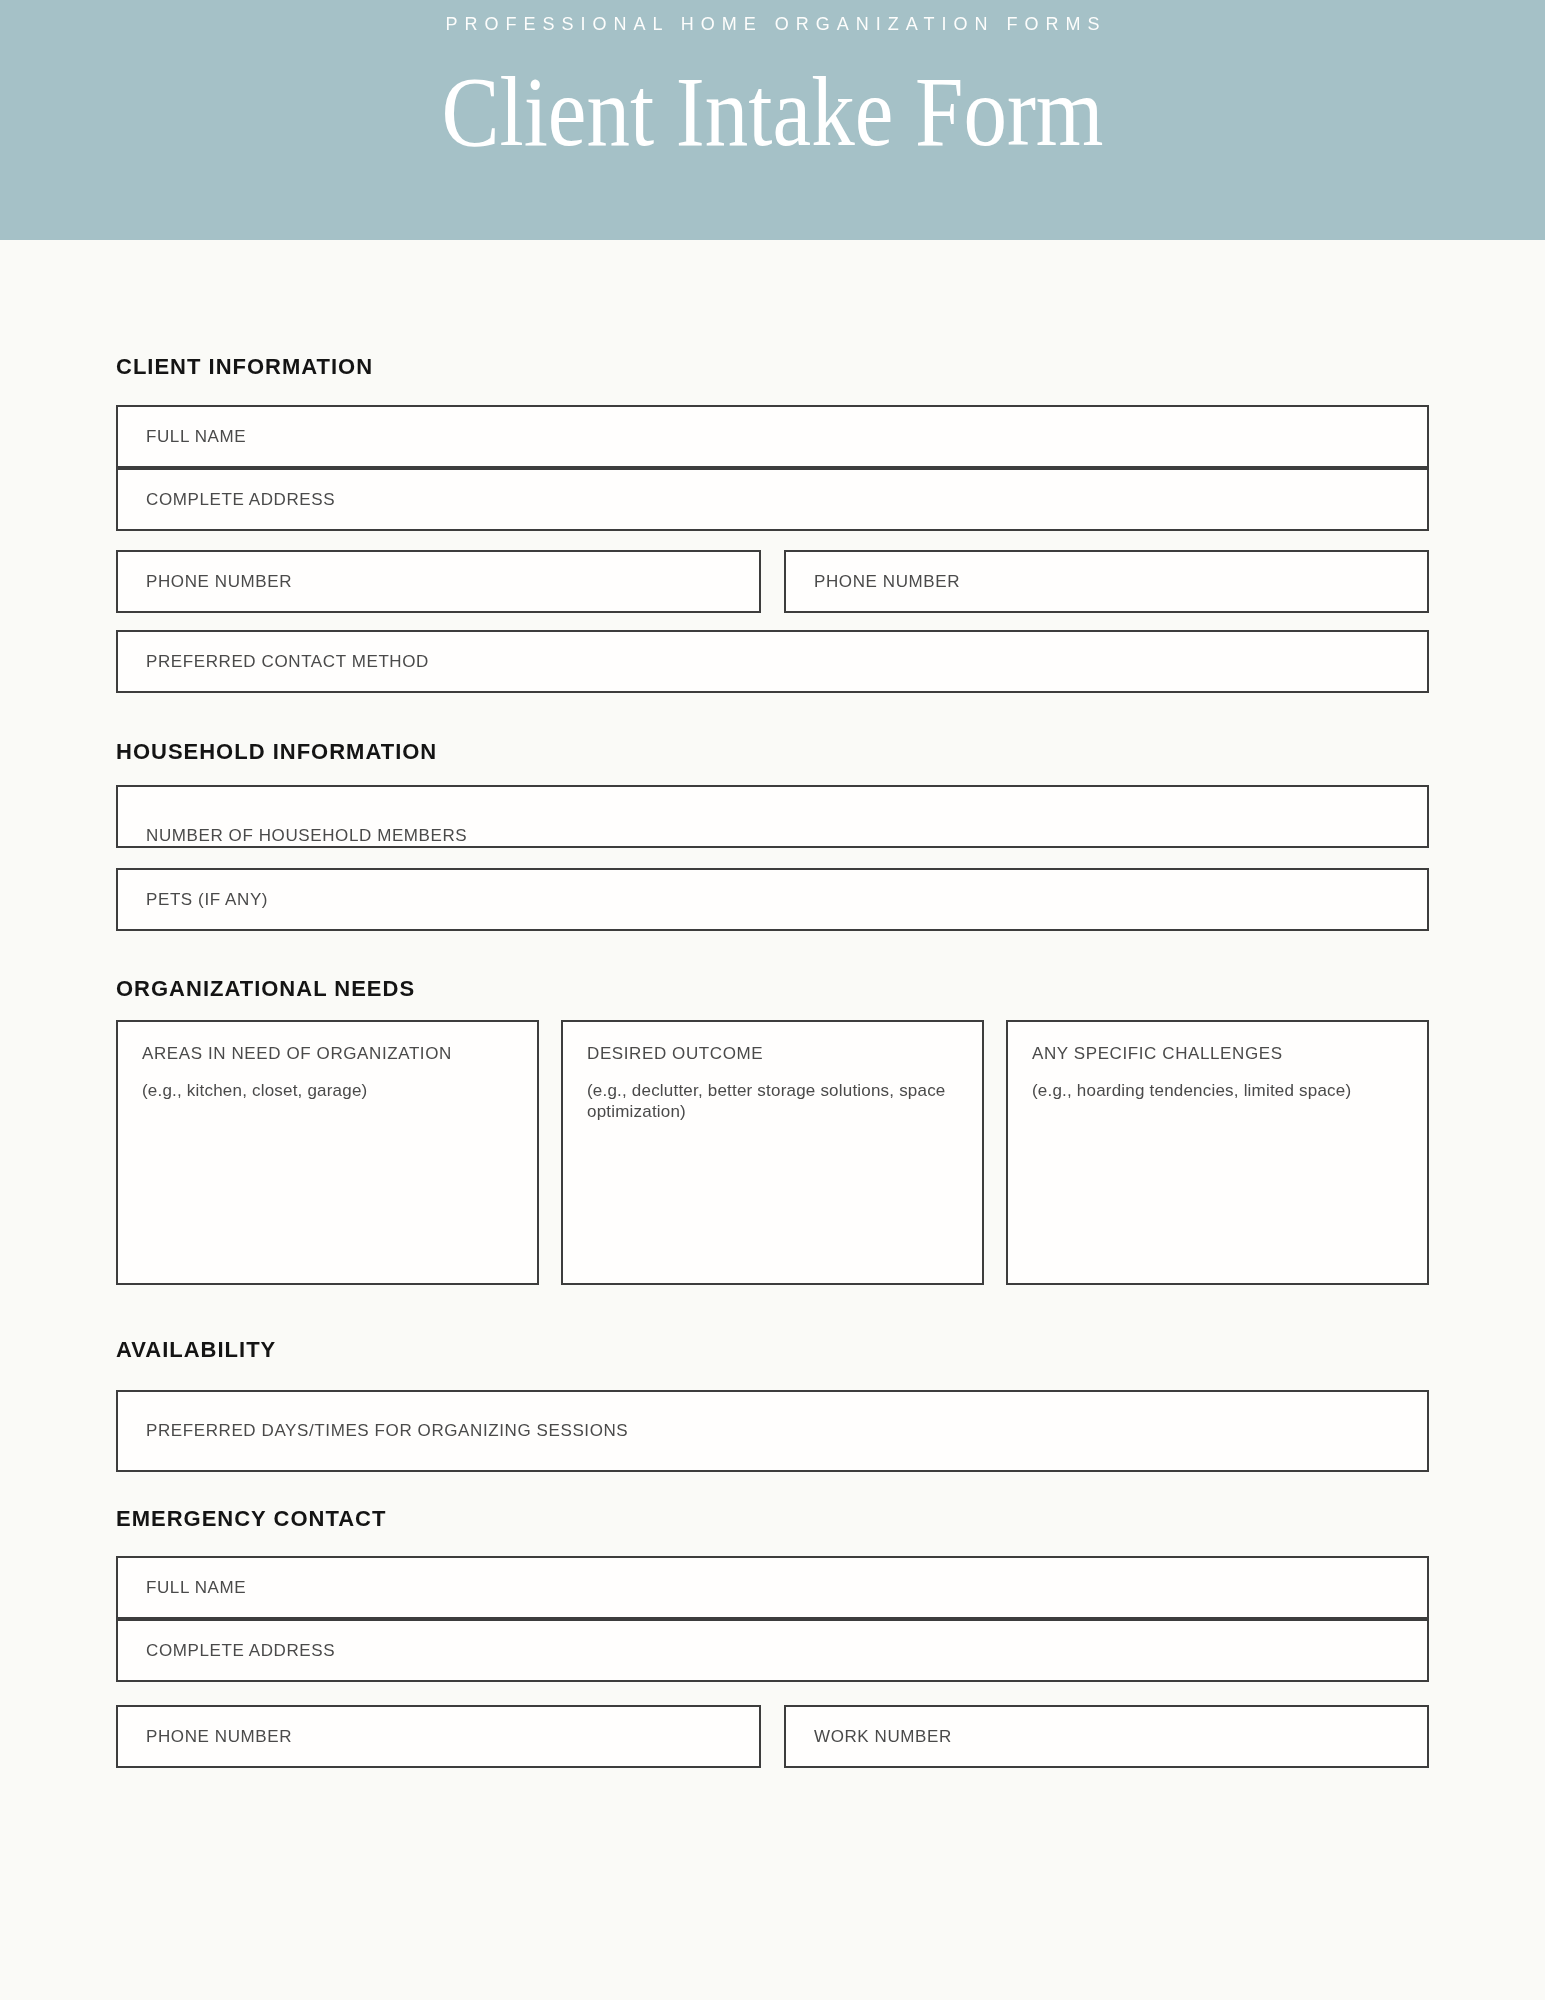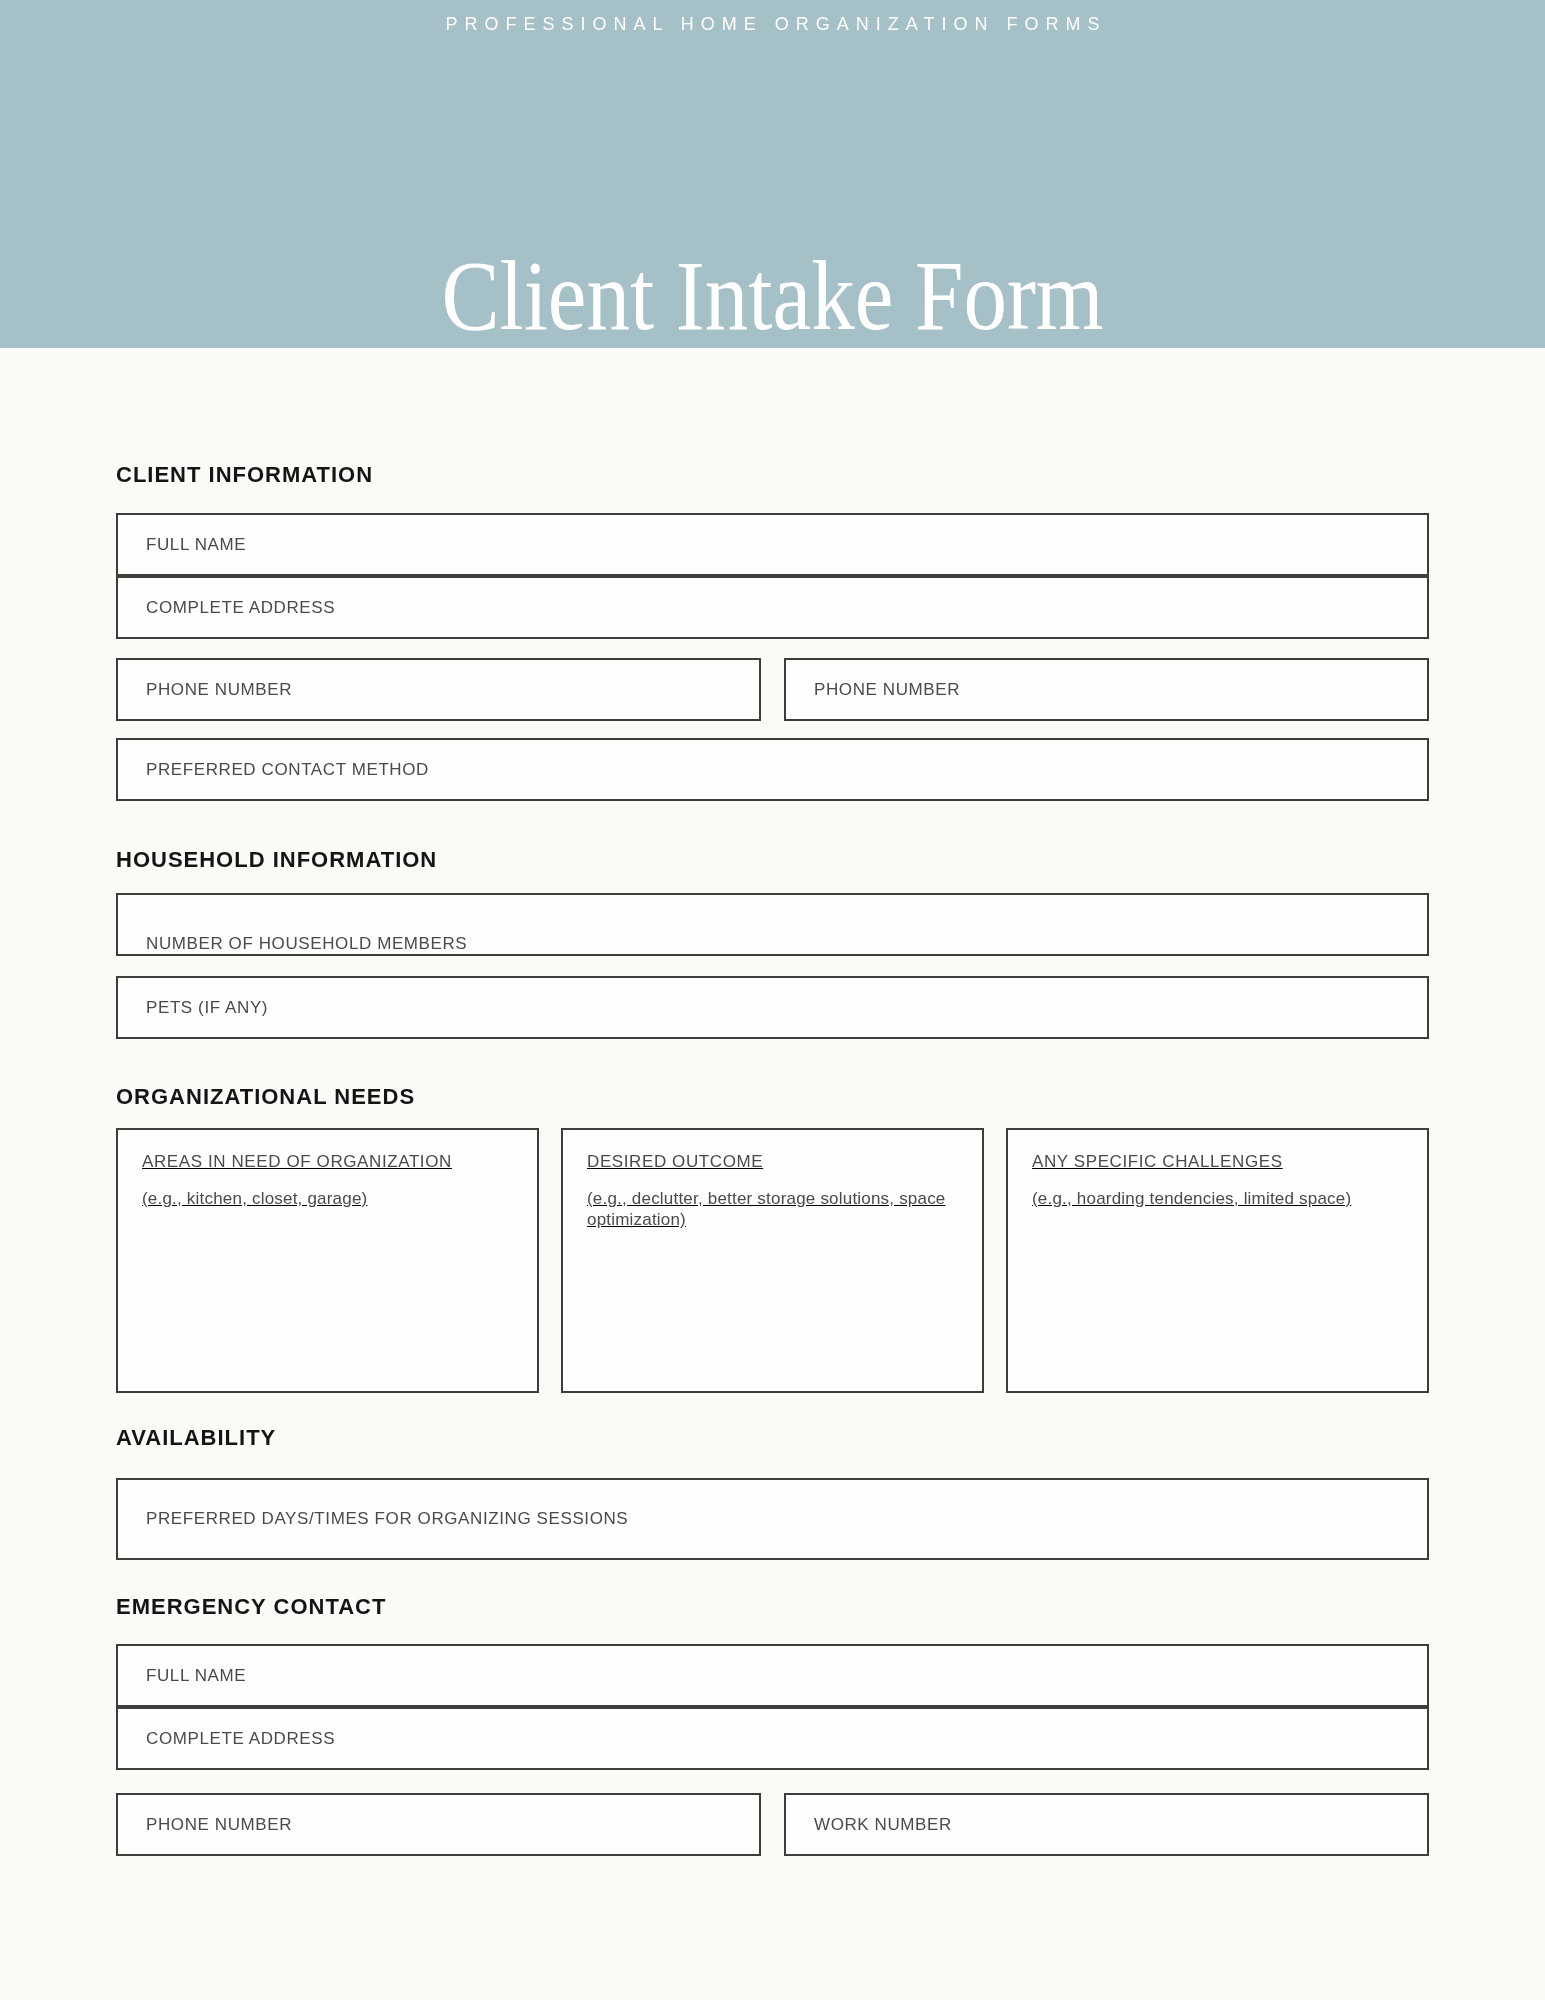--- a/index.html
+++ b/index.html
@@ -11,26 +11,26 @@
   .page {
     position: relative;
     width: 1545px;
     height: 2000px;
     background: #fafaf7;
     overflow: hidden;
   }
 
   
   .header {
-    height: 348px;
+    height: 240px;
     background: #a5c1c7;
     display: flex;
     flex-direction: column;
     align-items: center;
-    justify-content: space-between;
+    justify-content: flex-start;
     padding-top: 14px;
   }
   .eyebrow {
     color: #fdfdfc;
     font-size: 18px;
     font-weight: 400;
     letter-spacing: 7px;
     text-indent: 7px;
     margin-bottom: 24px;
     white-space: nowrap;
@@ -81,21 +81,21 @@
   .row .field { flex: 1; }
 
   .mb18 { }
   .mb19 { margin-bottom: 19px; }
   .mb17 { margin-bottom: 17px; }
   .mb20 { margin-bottom: 20px; align-items: flex-end; }
   .mb23 { margin-bottom: 23px; }
   .mb36 { margin-bottom: 36px; }
   .mb47 { margin-bottom: 47px; }
   .mb48 { margin-bottom: 48px; }
-  .mb54 { margin-bottom: 34px; text-decoration: underline; }
+  .mb54 { margin-bottom: 54px; }
 
   .tall-row { display: flex; gap: 22px; }
   .tall {
     flex: 1;
     height: 265px;
     padding: 22px 24px;
   }
   .tall .label { white-space: normal; }
   .hint {
     display: block;

